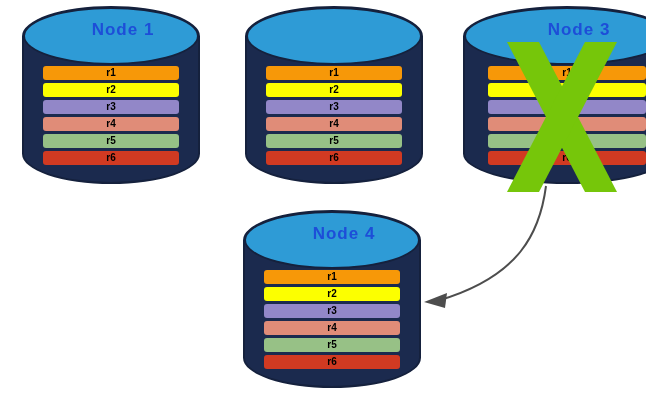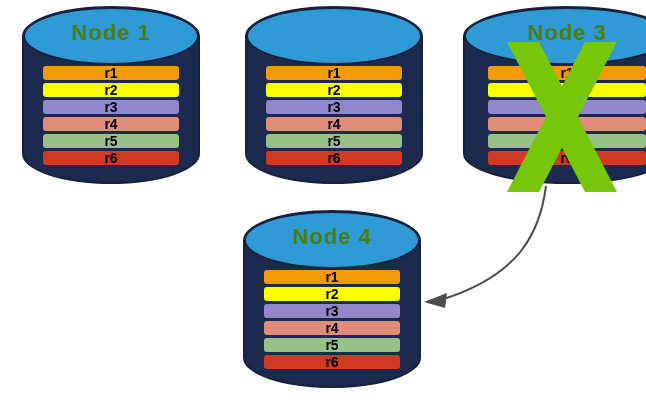--- a/index.html
+++ b/index.html
@@ -24,42 +24,42 @@
   .cyl-top{
     position:absolute;left:1px;
     width:calc(100% - 2px);
     height:58px;top:1px;
     background:#2e9bd6;
     border:2px solid #15213d;
     border-radius:50%;
     box-sizing:border-box;
   }
   .node-label{
-    position:absolute;left:0;top:14px;
+    position:absolute;left:12px;top:14px;
     width:100%;
     text-align:center;
-    color:#4d7c0f;
-    font-size:22px;
+    color:#1d4ed8;
+    font-size:17px;
     font-weight:bold;
     letter-spacing:1px;
     z-index:4;
     pointer-events:none;
   }
   .records{
     position:absolute;
     left:12%;right:12%;
     top:60px;
     z-index:3;
   }
   .rec{
     height:14px;
     margin-bottom:3px;
     border-radius:3px;
     color:#000000;
-    font-size:14px;
+    font-size:10px;
     font-weight:bold;
     line-height:14px;
     text-align:center;
     box-sizing:border-box;
   }
   .rec:last-child{margin-bottom:0;}
 
   
   .x-mark{position:absolute;z-index:6;pointer-events:none;}
 

